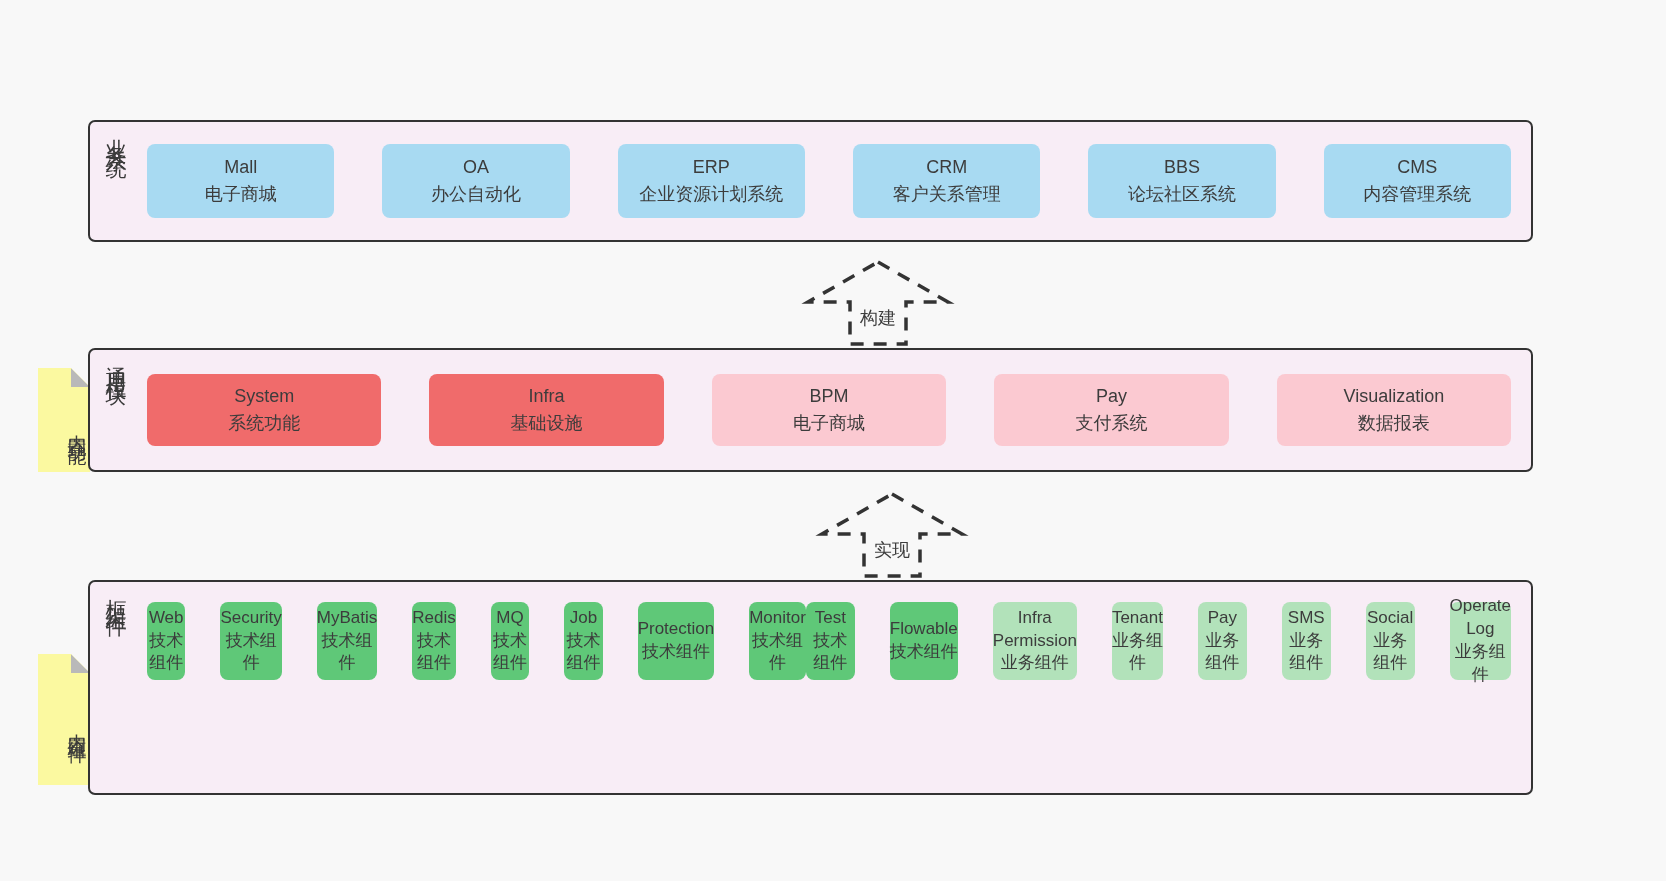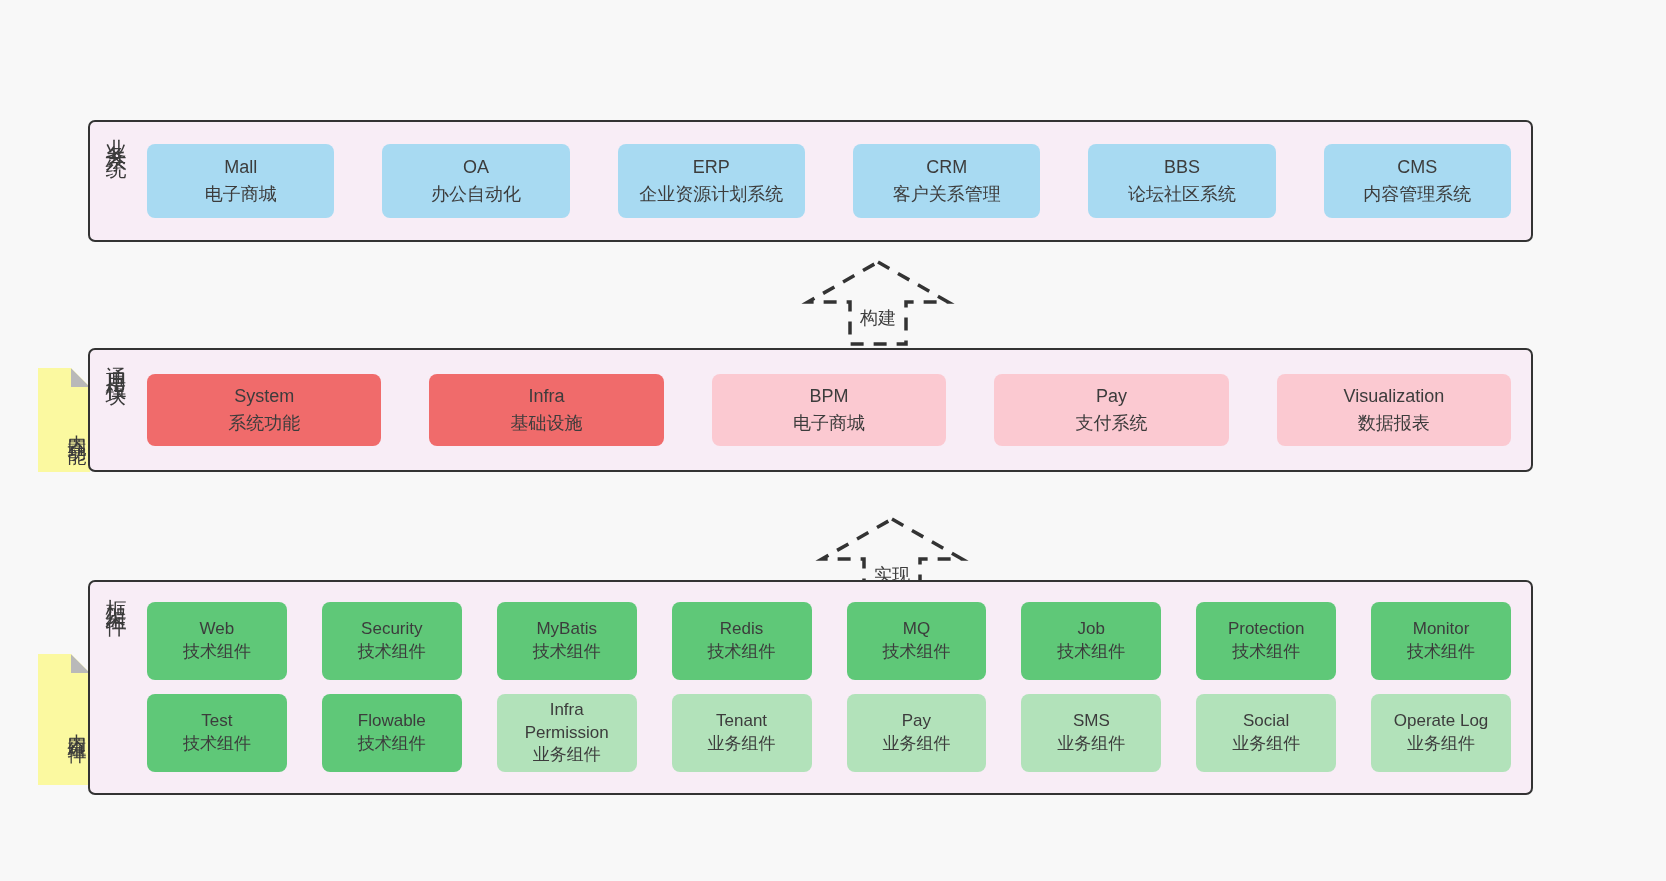--- a/index.html
+++ b/index.html
@@ -20,21 +20,21 @@
     display:flex;align-items:center;
     writing-mode:vertical-rl;text-orientation:upright;
     font-size:21px;letter-spacing:6px;color:#3a3a3a;
   }
   .boxes{
     position:absolute;left:57px;right:20px;top:0;bottom:0;
     display:flex;align-items:center;gap:48px;
   }
   .rows{
     position:absolute;left:57px;right:20px;top:20px;bottom:21px;
-    display:flex;flex-direction:column;justify-content:space-between;
+    display:flex;flex-direction:row;justify-content:space-between;
   }
   .row{display:flex;gap:35px;}
   .box{
     flex:1;height:74px;border-radius:8px;
     display:flex;flex-direction:column;justify-content:center;align-items:center;
     text-align:center;font-size:18px;line-height:1.5;
   }
   .layer-modules .box{height:72px;}
   .row .box{height:78px;font-size:17px;line-height:1.35;}
   .row .box-name{max-width:106px;}
@@ -52,21 +52,21 @@
     box-sizing:border-box;padding-top:13px;
   }
   .note-modules{top:368px;height:104px;}
   .note-components{top:654px;height:131px;}
   .fold{
     position:absolute;top:0;right:0;width:19px;height:19px;
     clip-path:polygon(0 0,100% 100%,0 100%);background:#b9b9b9;
   }
   .arrow{position:absolute;width:156px;height:92px;text-decoration:underline;}
   .arrow-build{left:800px;top:256px;}
-  .arrow-implement{left:814px;top:513px;}
+  .arrow-implement{left:814px;top:488px;}
   .arrow svg{position:absolute;inset:0;}
   .arrow-label{
     position:absolute;left:50%;top:50px;transform:translateX(-50%);
     background:#f8f8f8;padding:0 3px;font-size:18px;white-space:nowrap;
   }
 </style>
 </head>
 <body>
 
 <div class="canvas">

